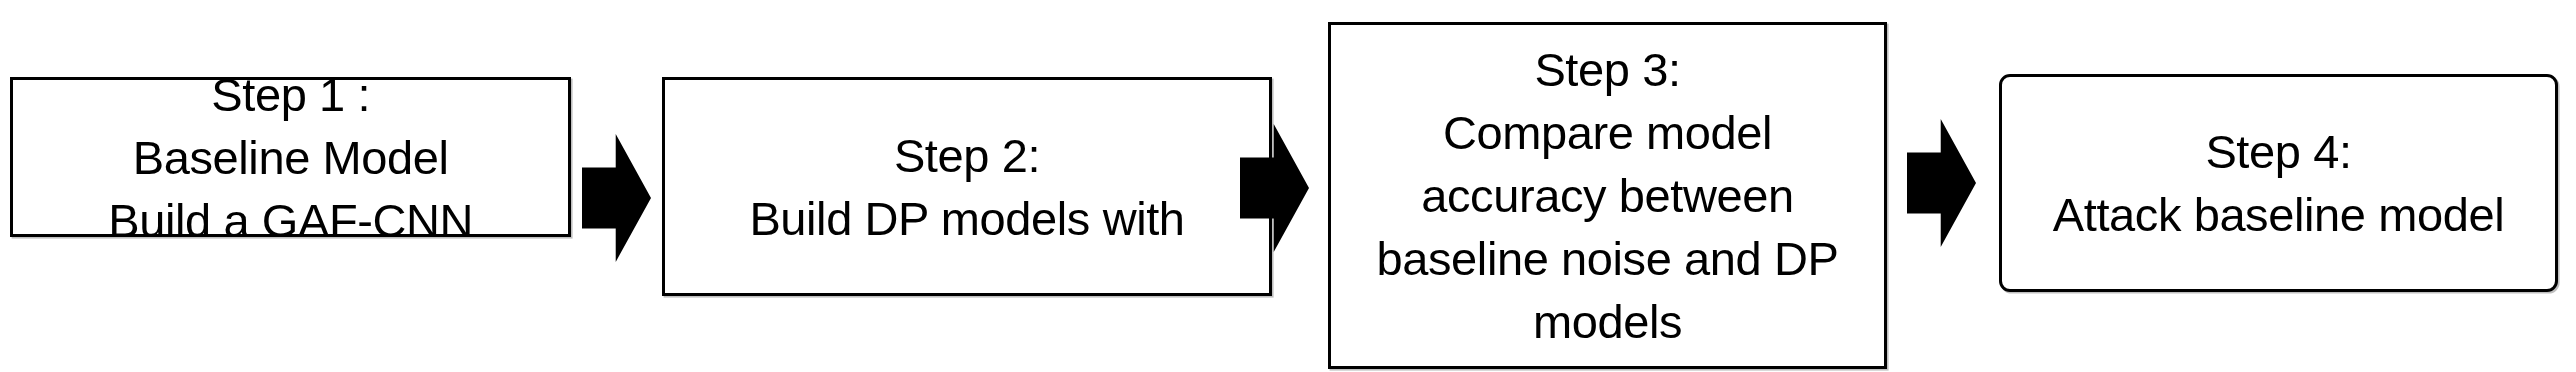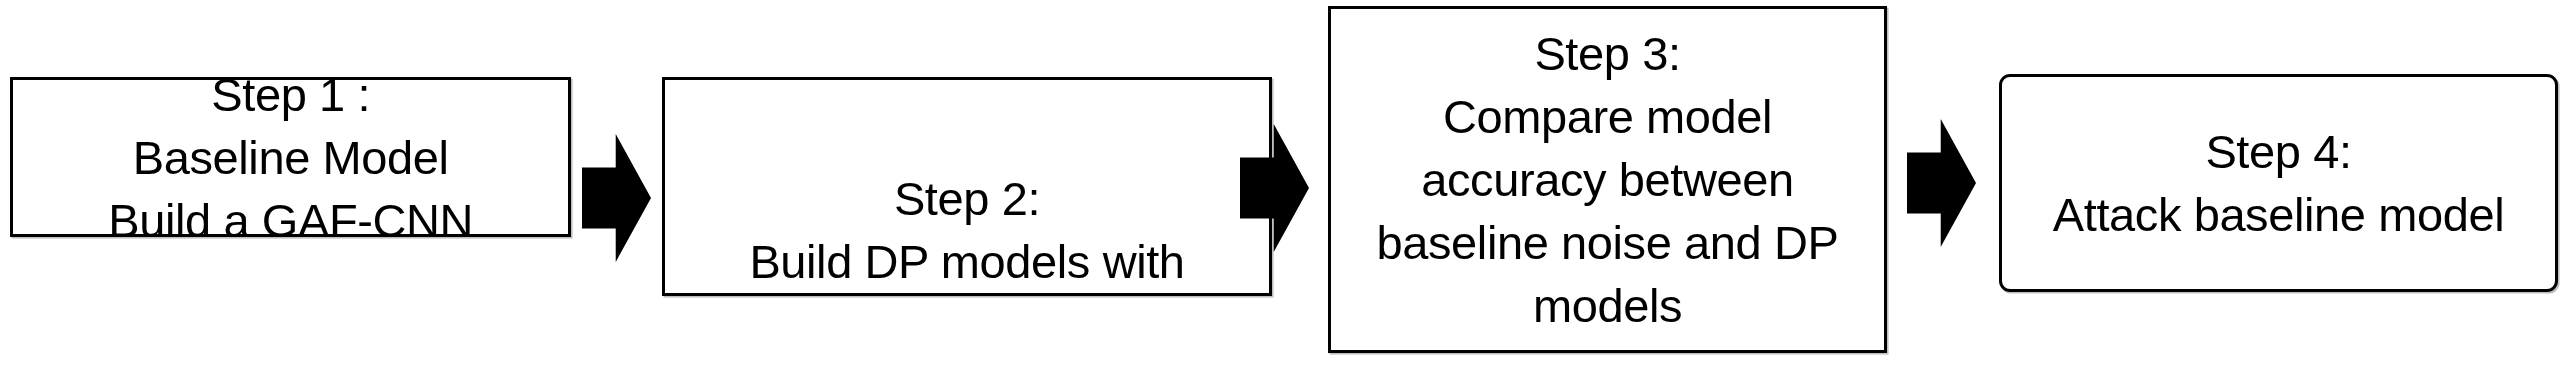--- a/index.html
+++ b/index.html
@@ -32,22 +32,22 @@
     box-shadow: 1.6px 1.6px 0 rgba(0,0,0,0.25);
   }
   .box .line {
     white-space: nowrap;
   }
   .arrow {
     position: absolute;
     display: block;
   }
   #box-1 { left: 10.2px;   top: 77px; width: 561px; height: 160px; }
-  #box-2 { left: 662px;  top: 77px; width: 610px; height: 219px; justify-content: flex-end; }
-  #box-3 { left: 1328px; top: 6px; width: 559px; height: 347px; }
+  #box-2 { left: 662px;  top: 77px; width: 610px; height: 219px; }
+  #box-3 { left: 1328px; top: 22px; width: 559px; height: 347px; }
   #box-4 { left: 1999px; top: 74px; width: 559px; height: 218px; border-radius: 11px; }
   #arrow-1 { left: 582px;  top: 134px; }
   #arrow-2 { left: 1240px; top: 124px; }
   #arrow-3 { left: 1907px; top: 119px; }
 </style>
 </head>
 <body>
 
 <div class="canvas">
 

